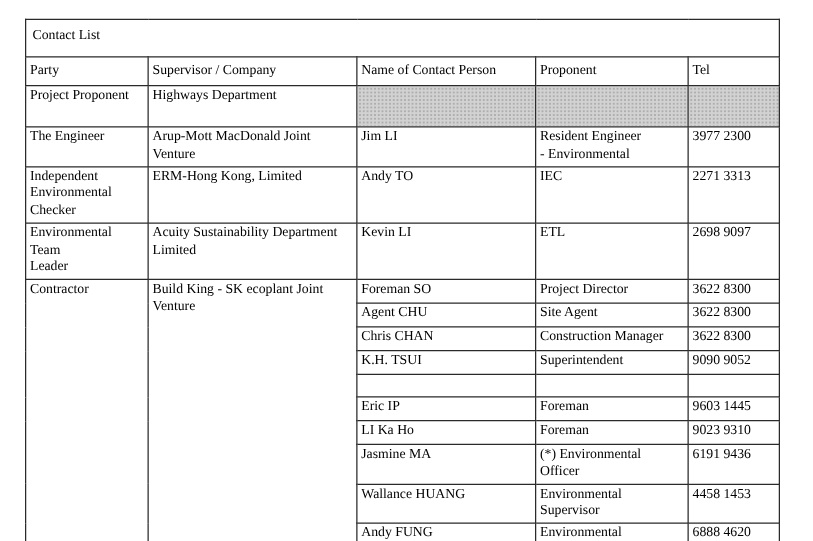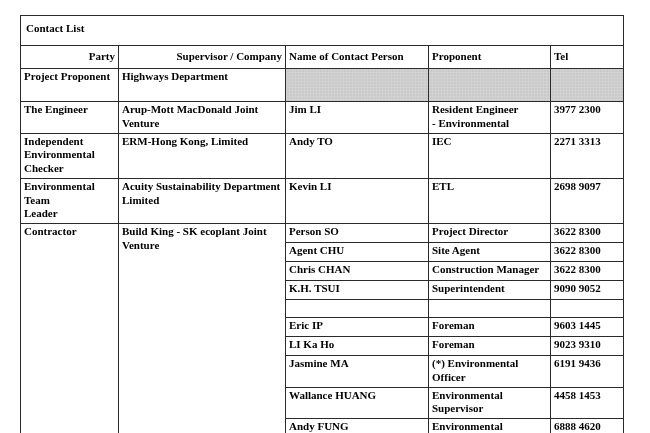--- a/index.html
+++ b/index.html
@@ -17,33 +17,33 @@
     border-collapse: collapse;
     table-layout: fixed;
     width: 603px;
   }
   .contact-table td, .contact-table th {
     border: 1px solid #2a2a2a;
     vertical-align: top;
     text-align: left;
     padding: 1px 3px 2px 3px;
     font-size: 11px;
-    font-weight: bold;
+    font-weight: normal;
     line-height: 1.25;
     white-space: pre-line;
     overflow: hidden;
   }
   .title-cell {
     font-size: 14px;
     font-weight: bold;
     padding: 6px 4px 8px 5px !important;
     white-space: nowrap !important;
   }
   th.hdr { vertical-align: middle; }
-  th.hdr-center { text-align: right; vertical-align: middle; }
+  th.hdr-center { text-align: left; vertical-align: middle; }
   td.shaded {
     background-color: #d2d2d2;
     background-image: radial-gradient(circle, #aeaeae 0.8px, rgba(0,0,0,0) 0.9px);
     background-size: 3px 3px;
   }
 </style>
 </head>
 <body>
 
 <div class="doc-page">
@@ -100,21 +100,21 @@
 Leader</td>
       <td>Acuity Sustainability Department Limited</td>
       <td>Kevin LI</td>
       <td>ETL</td>
       <td>2698 9097</td>
     </tr>
 
     <tr style="height:19px">
       <td rowspan="13">Contractor</td>
       <td rowspan="13">Build King - SK ecoplant Joint Venture</td>
-      <td>Person SO</td>
+      <td>Foreman SO</td>
       <td>Project Director</td>
       <td>3622 8300</td>
     </tr>
     <tr style="height:19px">
       <td>Agent CHU</td>
       <td>Site Agent</td>
       <td>3622 8300</td>
     </tr>
     <tr style="height:19px">
       <td>Chris CHAN</td>

